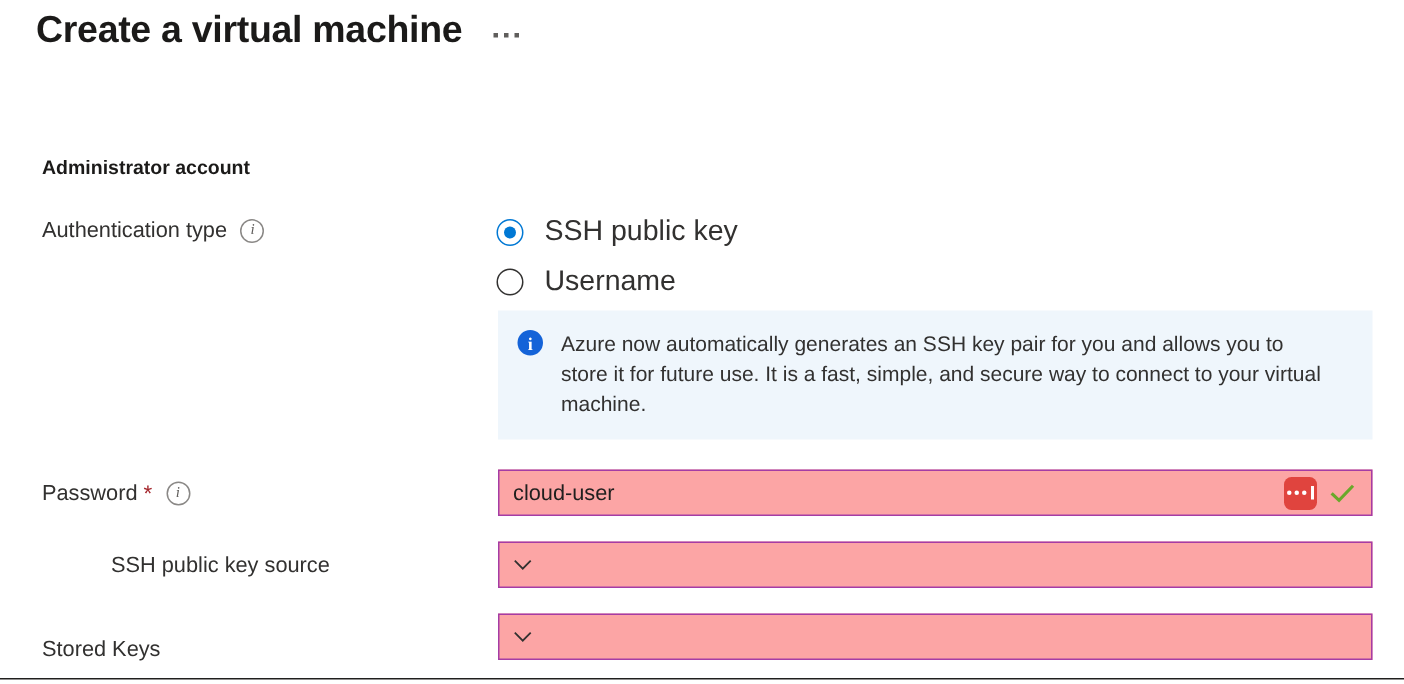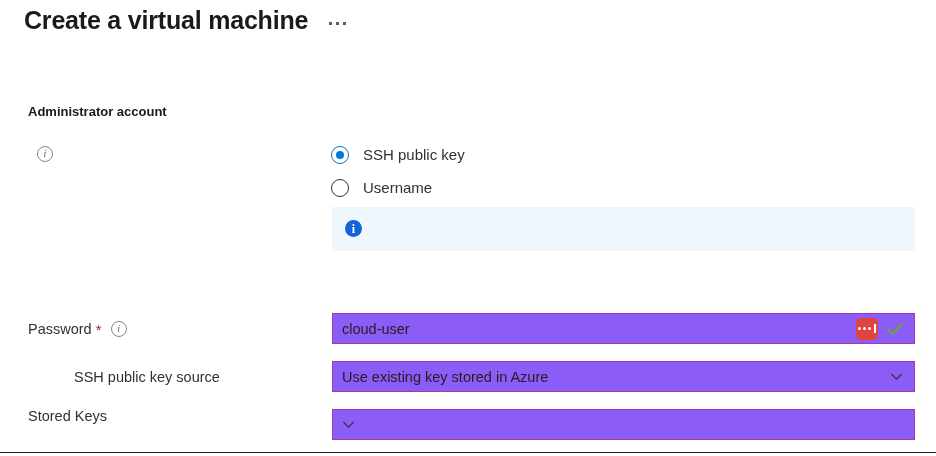--- a/index.html
+++ b/index.html
@@ -133,21 +133,21 @@
     width: 8px;
     height: 8px;
     border-radius: 50%;
     background: #0078d4;
   }
   .radio-mark.off {
     border: 1.6px solid #323130;
   }
   .radio-label {
     margin-left: 14px;
-    font-size: 15px;
+    font-size: 19px;
     color: #323130;
   }
 
   
   .info-banner {
     position: absolute;
     left: 332px;
     top: 103px;
     width: 583px;
     box-sizing: border-box;
@@ -181,21 +181,21 @@
   }
 
   
   .field {
     position: absolute;
     left: 332px;
     width: 583px;
     height: 31px;
     box-sizing: border-box;
     border: 1px solid #a53ca5;
-    background: #8b5cf6;
+    background: #fca5a5;
     display: flex;
     align-items: center;
     padding: 0 8px 0 9px;
   }
   .field-value {
     font-size: 14.5px;
     color: #201f1e;
     flex: 1;
     white-space: nowrap;
     overflow: hidden;
@@ -266,36 +266,38 @@
     <span></span>
     <span></span>
   </div>
 </div>
 
 <div class="form">
 
   <div class="section-title">Administrator account</div>
 
   <div class="row-label" style="top:42px;">
+    <span>Authentication type</span>
     <span class="info-i">i</span>
   </div>
 
   <div class="radio-group">
     <div class="radio-item">
       <span class="radio-mark on"></span>
       <span class="radio-label">SSH public key</span>
     </div>
     <div class="radio-item">
       <span class="radio-mark off"></span>
       <span class="radio-label">Username</span>
     </div>
   </div>
 
   <div class="info-banner">
     <span class="info-banner-icon">i</span>
+    <div class="info-banner-text">Azure now automatically generates an SSH key pair for you and allows you to store it for future use. It is a fast, simple, and secure way to connect to your virtual machine.</div>
   </div>
 
   <div class="row-label" style="top:217px;">
     <span>Password</span>
     <span class="req-star">*</span>
     <span class="info-i">i</span>
   </div>
   <div class="field" style="top:209px;">
     <span class="field-value">cloud-user</span>
     <span class="pw-badge">
@@ -306,27 +308,26 @@
     </span>
     <svg class="check-icon" viewBox="0 0 18 18">
       <path d="M2.5 9.6 L6.7 13.6 L15.3 4.6" fill="none" stroke="#6aa82a" stroke-width="2.1" stroke-linecap="square" stroke-linejoin="miter"></path>
     </svg>
   </div>
 
   <div class="row-label" style="top:265px;margin-left:46px;">
     <span>SSH public key source</span>
   </div>
   <div class="field" style="top:257px;">
-    <span class="field-value">Use existing key stored in Azure</span>
     <svg class="chevron" viewBox="0 0 13 13">
       <path d="M1.2 3.8 L6.5 9.1 L11.8 3.8" fill="none" stroke="#323130" stroke-width="1.2"></path>
     </svg>
   </div>
 
-  <div class="row-label" style="top:304px;justify-content:center;">
+  <div class="row-label" style="top:321px;justify-content:center;">
     <span>Stored Keys</span>
   </div>
   <div class="field" style="top:305px;">
     <svg class="chevron" viewBox="0 0 13 13">
       <path d="M1.2 3.8 L6.5 9.1 L11.8 3.8" fill="none" stroke="#323130" stroke-width="1.2"></path>
     </svg>
   </div>
 
 </div>
 

